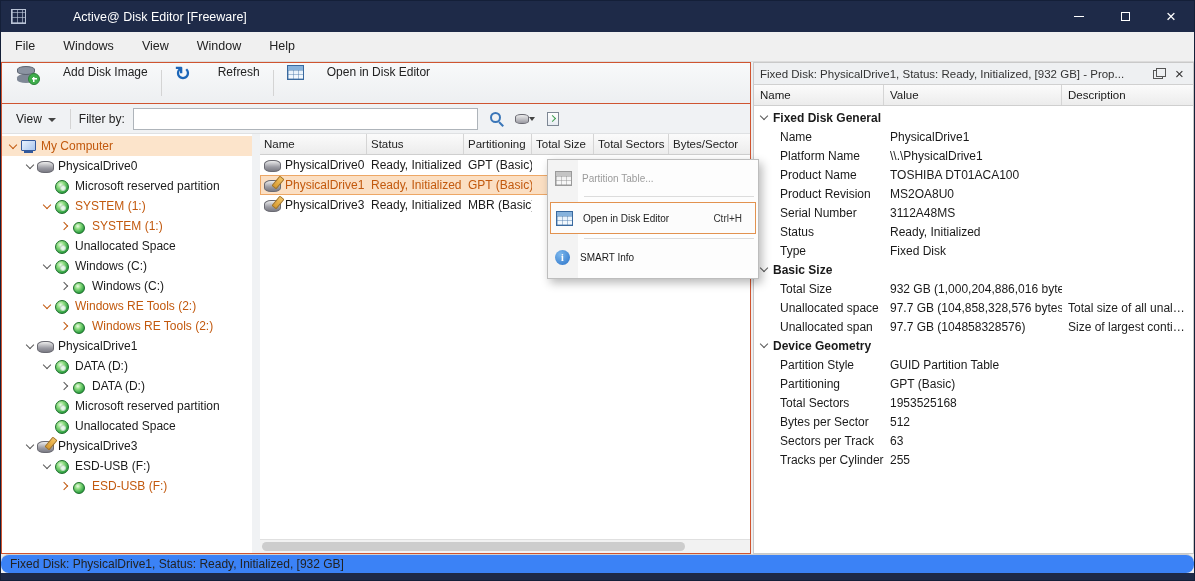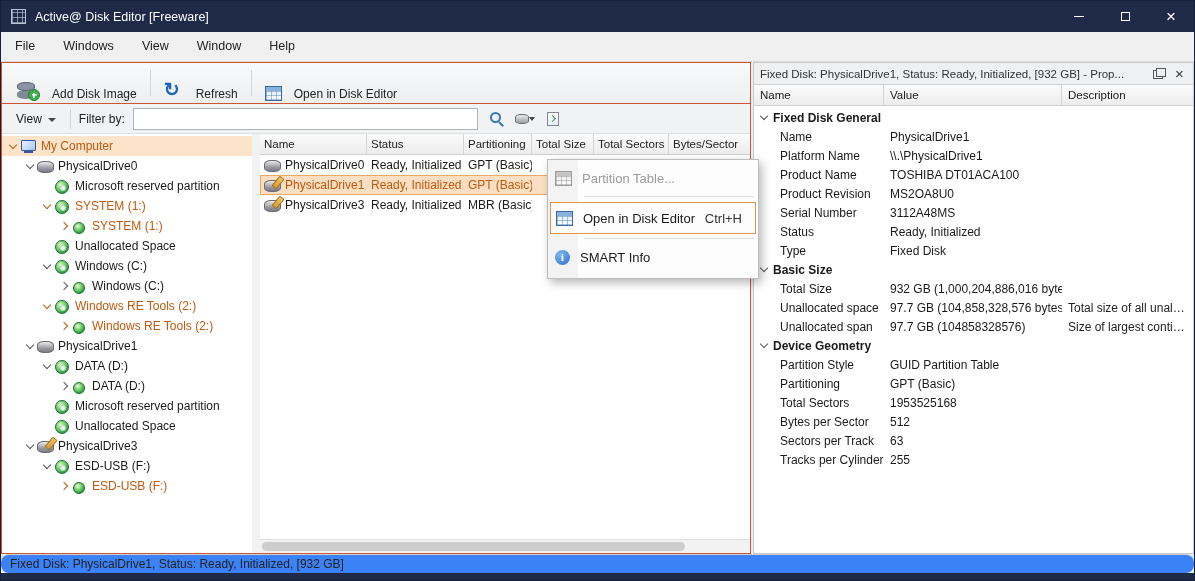--- a/index.html
+++ b/index.html
@@ -4,42 +4,42 @@
 <style>
   * { box-sizing: border-box; }
   html,body { margin:0; padding:0; background:#4a4a4a; }
   .window {
     position:relative; width:1195px; height:581px; overflow:hidden;
     border:1px solid #141f38; background:#eceef0;
     font-family:"Liberation Sans", sans-serif; font-size:12px; color:#1a1a1a;
     cursor:default;
   }
   
-  .titlebar { height:31px; background:#1e2a48; display:flex; align-items:center; }
+  .titlebar { height:31px; background:#1e2a48; display:flex; align-items:center;gap:38px; }
   .app-icon { width:15px; height:15px; margin:0 9px 0 10px; position:relative; flex:none; }
   .app-icon::before { content:""; position:absolute; left:0; top:0; right:0; bottom:0;
     border:1px solid #b9c3d6;
     background:repeating-linear-gradient(90deg,rgba(185,195,214,.65) 0 1px,transparent 1px 5px),
                repeating-linear-gradient(0deg,rgba(185,195,214,.65) 0 1px,transparent 1px 5px); }
   .title-text { color:#ffffff; font-size:12.5px; }
   .win-controls { margin-left:auto; display:flex; height:100%; }
   .wc { width:46px; height:100%; display:flex; align-items:center; justify-content:center; }
   .glyph-min { width:10px; height:1px; background:#fff; }
   .glyph-max { width:9px; height:9px; border:1px solid #fff; }
   .glyph-close::before { content:"\00d7"; color:#fff; font-size:17px; line-height:1; }
   
   .menubar { height:30px; background:#f0f0f0; border-bottom:1px solid #dcdcdc; display:flex; align-items:stretch; }
   .menu-item { padding:0 14px; line-height:29px; font-size:12.5px; color:#222; }
   
   .main { height:492px; display:flex; background:#eceef0; }
   .left-col { width:750px; display:flex; flex-direction:column; }
   
   .toolbar { height:42px; border:1px solid #cf5430; background:linear-gradient(#f8f9fa,#edeff1);
     display:flex; align-items:center; padding:0 4px; }
-  .tb-btn { display:flex; align-items:flex-end; gap:12px; padding:0 10px; height:36px; }
+  .tb-btn { display:flex; align-items:flex-start; gap:23px; padding:0 10px; height:36px; }
   .tb-label { font-size:12px; color:#222; }
   .tb-sep { width:1px; height:26px; background:#d4d4d4; margin:0 3px; }
   
   .left-main { flex:1; border:1px solid #cf5430; border-top:none; display:flex; flex-direction:column; background:#f0f2f4; }
   .filterbar { height:30px; display:flex; align-items:center; padding:0 6px; border-bottom:1px solid #dfe1e3; }
   .view-btn { display:flex; align-items:center; gap:6px; padding:0 8px; height:24px; }
   .caret { width:0; height:0; border-left:4px solid transparent; border-right:4px solid transparent; border-top:4px solid #444; margin-top:2px; }
   .fb-sep { width:1px; height:20px; background:#d4d4d4; margin:0 6px; }
   .fb-label { margin:0 8px 0 2px; color:#222; }
   .fb-input { width:345px; height:22px; border:1px solid #aeb4ba; background:#fff; padding:0 5px;
@@ -169,21 +169,21 @@
   .pval { width:178px; padding:0 6px; overflow:hidden; }
   .pdesc { flex:1; padding:0 6px; overflow:hidden; text-overflow:ellipsis; color:#222; }
   
   .statusbar { height:19px; background:#3b82f6; border-top:1px solid #cfcfcf; line-height:18px; padding-left:9px;
     font-size:12px; color:#222;border-radius:8px; }
   .footer-strip { height:7px; background:#1e2a48; }
   
   .context-menu { position:absolute; left:546px; top:158px; width:212px; z-index:50;
     background:linear-gradient(90deg,#f3f3f3 0 30px,#fdfdfd 30px); border:1px solid #bdbdbd;
     box-shadow:3px 4px 9px rgba(0,0,0,.28); padding:4px 0 6px; }
-  .cm-row { display:flex; align-items:center; height:29px; position:relative; padding-left:5px; font-size:13px; }
+  .cm-row { display:flex; align-items:center; height:29px; position:relative; padding-left:5px; font-size:10px; }
   .cm-ico { flex:none; margin:0 10px 0 2px; }
   .cm-label { color:#1a1a1a; }
   .cm-shortcut { margin-left:auto; padding-right:13px; color:#333; }
   .cm-row.disabled .cm-label, .cm-row.disabled .cm-shortcut { color:#9b9b9b; }
   .cm-row.highlight { border:1px solid #e2924f; background:#fcfcfc; height:32px; margin:1px 2px; padding-left:3px; }
   .cm-row.t-separator { height:8px; }
   .cm-row.t-separator::after { content:""; position:absolute; left:36px; right:4px; top:3px; border-top:1px solid #dcdcdc; }
 </style>
 </head>
 <body>

